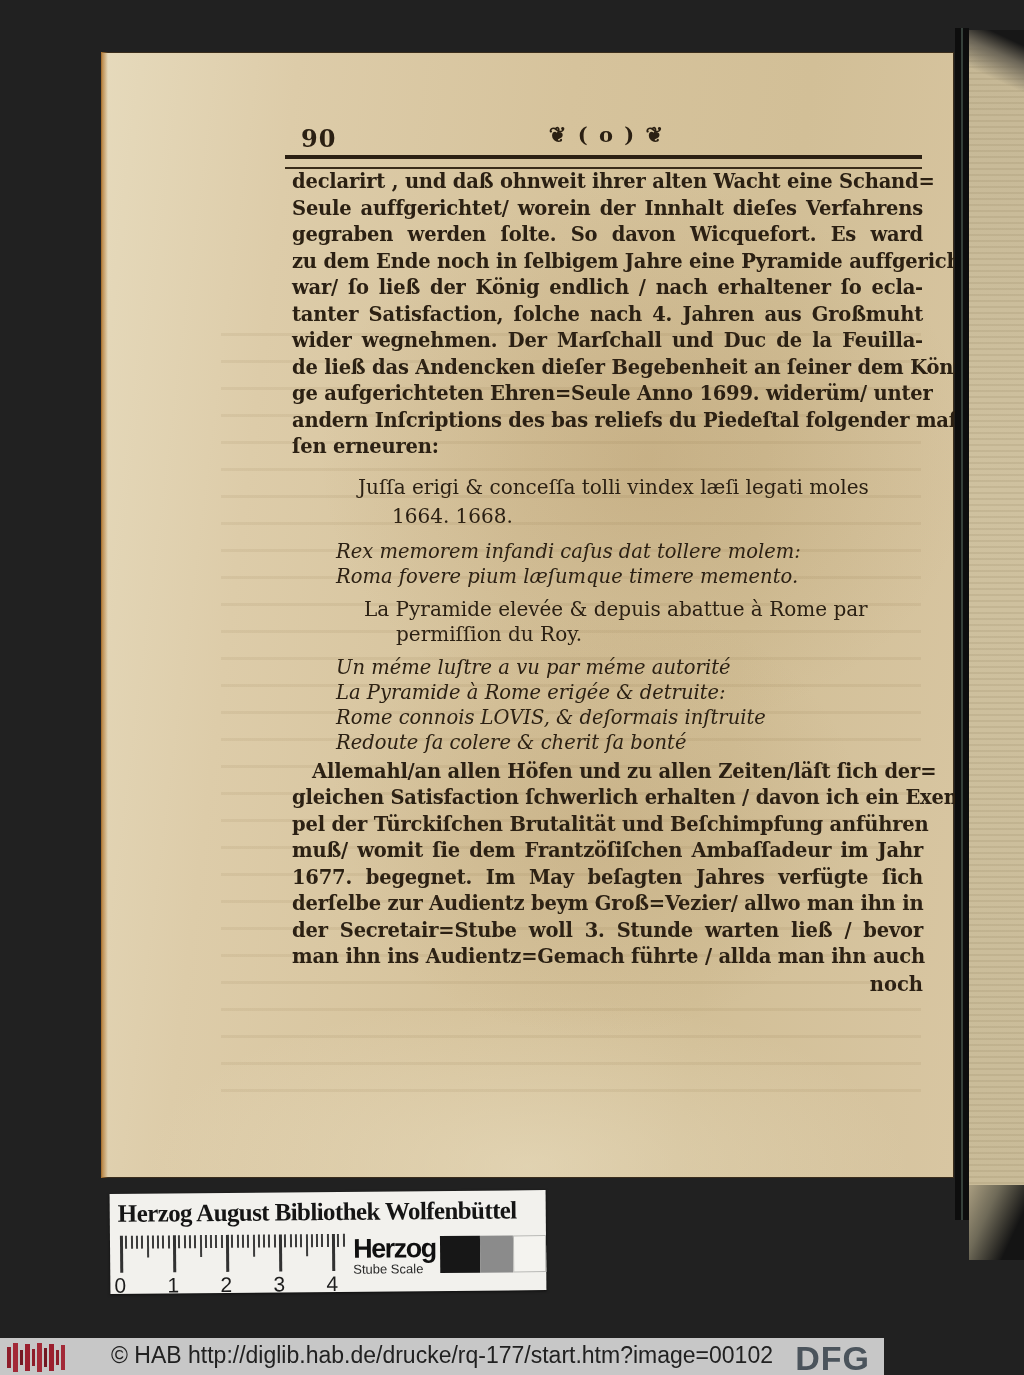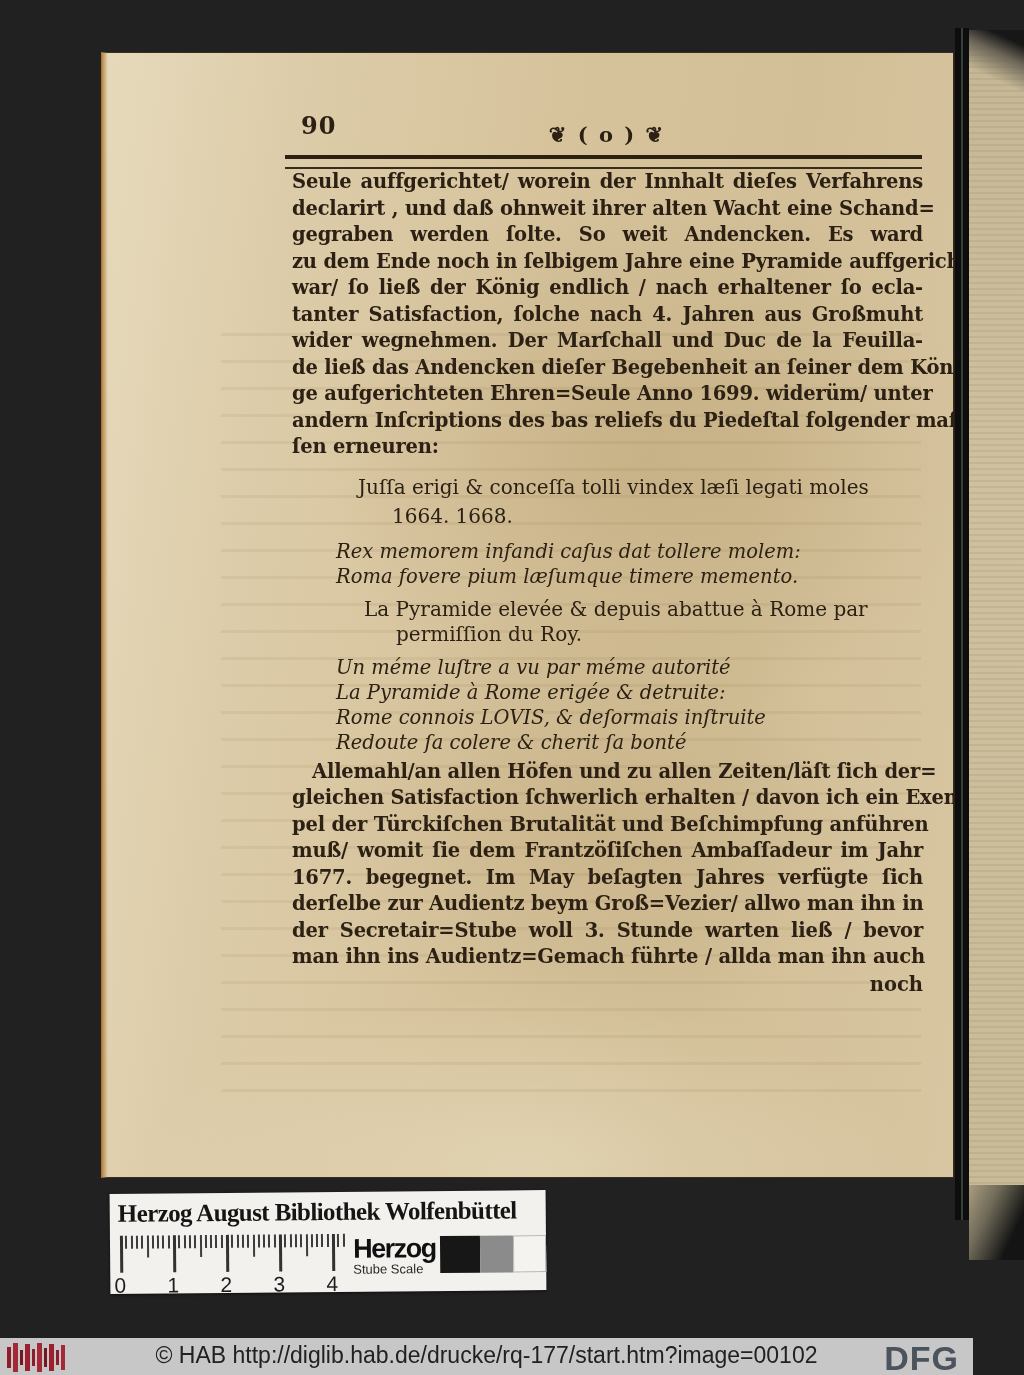--- a/index.html
+++ b/index.html
@@ -22,21 +22,21 @@
     content:"";position:absolute;left:0;top:0;bottom:0;width:7px;
     background:linear-gradient(90deg,#b27a36,#c9a express 60%,rgba(201,160,100,0));
     background:linear-gradient(90deg,#b27a36,rgba(201,160,100,0));
   }
   #page::after{ 
     content:"";position:absolute;left:120px;top:260px;width:700px;height:780px;
     background:repeating-linear-gradient(0deg,rgba(122,96,52,0.09) 0 3px,rgba(0,0,0,0) 3px 27px);
     pointer-events:none;
   }
   .ink{color:#2b2013;}
-  #pagenum{position:absolute;left:200px;top:59px;font-size:24px;font-weight:bold;letter-spacing:1px;}
+  #pagenum{position:absolute;left:200px;top:72px;font-size:24px;font-weight:bold;letter-spacing:1px;}
   #ornament{position:absolute;left:386px;top:70px;width:240px;text-align:center;
     font-size:21px;font-weight:bold;letter-spacing:2px;}
   #headrule{position:absolute;left:184px;top:103px;width:637px;height:8px;
     border-top:4px solid #2b2013;border-bottom:2px solid #3a2c1a;}
   #textcol{position:absolute;left:191px;top:117px;width:631px;}
   .fr{ 
     font-weight:bold;font-size:19.5px;line-height:26.5px;letter-spacing:-0.2px;
     text-align:justify;text-align-last:justify;white-space:nowrap;
   }
   .fr.lastline{text-align-last:left;}
@@ -78,41 +78,41 @@
   #kodak{position:absolute;left:243px;top:44px;width:100px;color:#101010;}
   #kodak .k{font-family:"Liberation Sans","DejaVu Sans",sans-serif;font-weight:bold;
     font-size:27px;letter-spacing:-1.5px;line-height:26px;}
   #kodak .gs{font-family:"Liberation Sans","DejaVu Sans",sans-serif;font-size:13px;color:#2a2a2a;}
   #patches{position:absolute;left:330px;top:45px;height:37px;display:flex;}
   #patches div{height:100%;}
   .p-black{width:40px;background:#171717;}
   .p-gray{width:33px;background:#8b8b8b;}
   .p-white{width:33px;background:#f4f3ef;border:1px solid #b9b9b6;box-sizing:border-box;}
   
-  #footer{position:absolute;left:0;top:1338px;width:973px;height:37px;background:#c7c7c7;}
+  #footer{position:absolute;left:0;top:1338px;width:884px;height:37px;background:#c7c7c7;}
   #footer-url{position:absolute;left:0;right:0;top:4px;text-align:center;
     font-family:"Liberation Sans","DejaVu Sans",sans-serif;font-size:23px;color:#212121;}
   #dfg{position:absolute;right:14px;top:1px;
     font-family:"Liberation Sans","DejaVu Sans",sans-serif;font-weight:800;
     font-size:34px;letter-spacing:1px;color:#4b545c;}
   #colorbar{position:absolute;left:7px;top:5px;width:58px;height:29px;}
 </style>
 </head>
 <body>
 
 <div id="page">
   <div id="pagenum" class="ink">90</div>
   <div id="ornament" class="ink">❦ ( o ) ❦</div>
   <div id="headrule"></div>
 
   <div id="textcol" class="ink">
     <div class="blk">
+      <div class="fr">declarirt , und daß ohnweit ihrer alten Wacht eine Schand=</div>
       <div class="fr">Seule auffgerichtet/ worein der Innhalt dieſes Verfahrens</div>
-      <div class="fr">declarirt , und daß ohnweit ihrer alten Wacht eine Schand=</div>
-      <div class="fr">gegraben werden ſolte.  So weit Andencken.  Es ward</div>
+      <div class="fr">gegraben werden ſolte.  So davon Wicquefort.  Es ward</div>
       <div class="fr">zu dem Ende noch in ſelbigem Jahre eine Pyramide auffgerich=</div>
       <div class="fr">war/ ſo ließ der König endlich / nach erhaltener ſo ecla-</div>
       <div class="fr">tanter Satisfaction, ſolche nach 4. Jahren aus Großmuht</div>
       <div class="fr">wider wegnehmen.  Der Marſchall und Duc de la Feuilla-</div>
       <div class="fr">de ließ das Andencken dieſer Begebenheit an ſeiner dem Köni=</div>
       <div class="fr">ge aufgerichteten Ehren=Seule Anno 1699. widerüm/ unter</div>
       <div class="fr">andern Inſcriptions des bas reliefs du Piedeſtal folgender maſ=</div>
       <div class="fr lastline">ſen erneuren:</div>
     </div>
 

